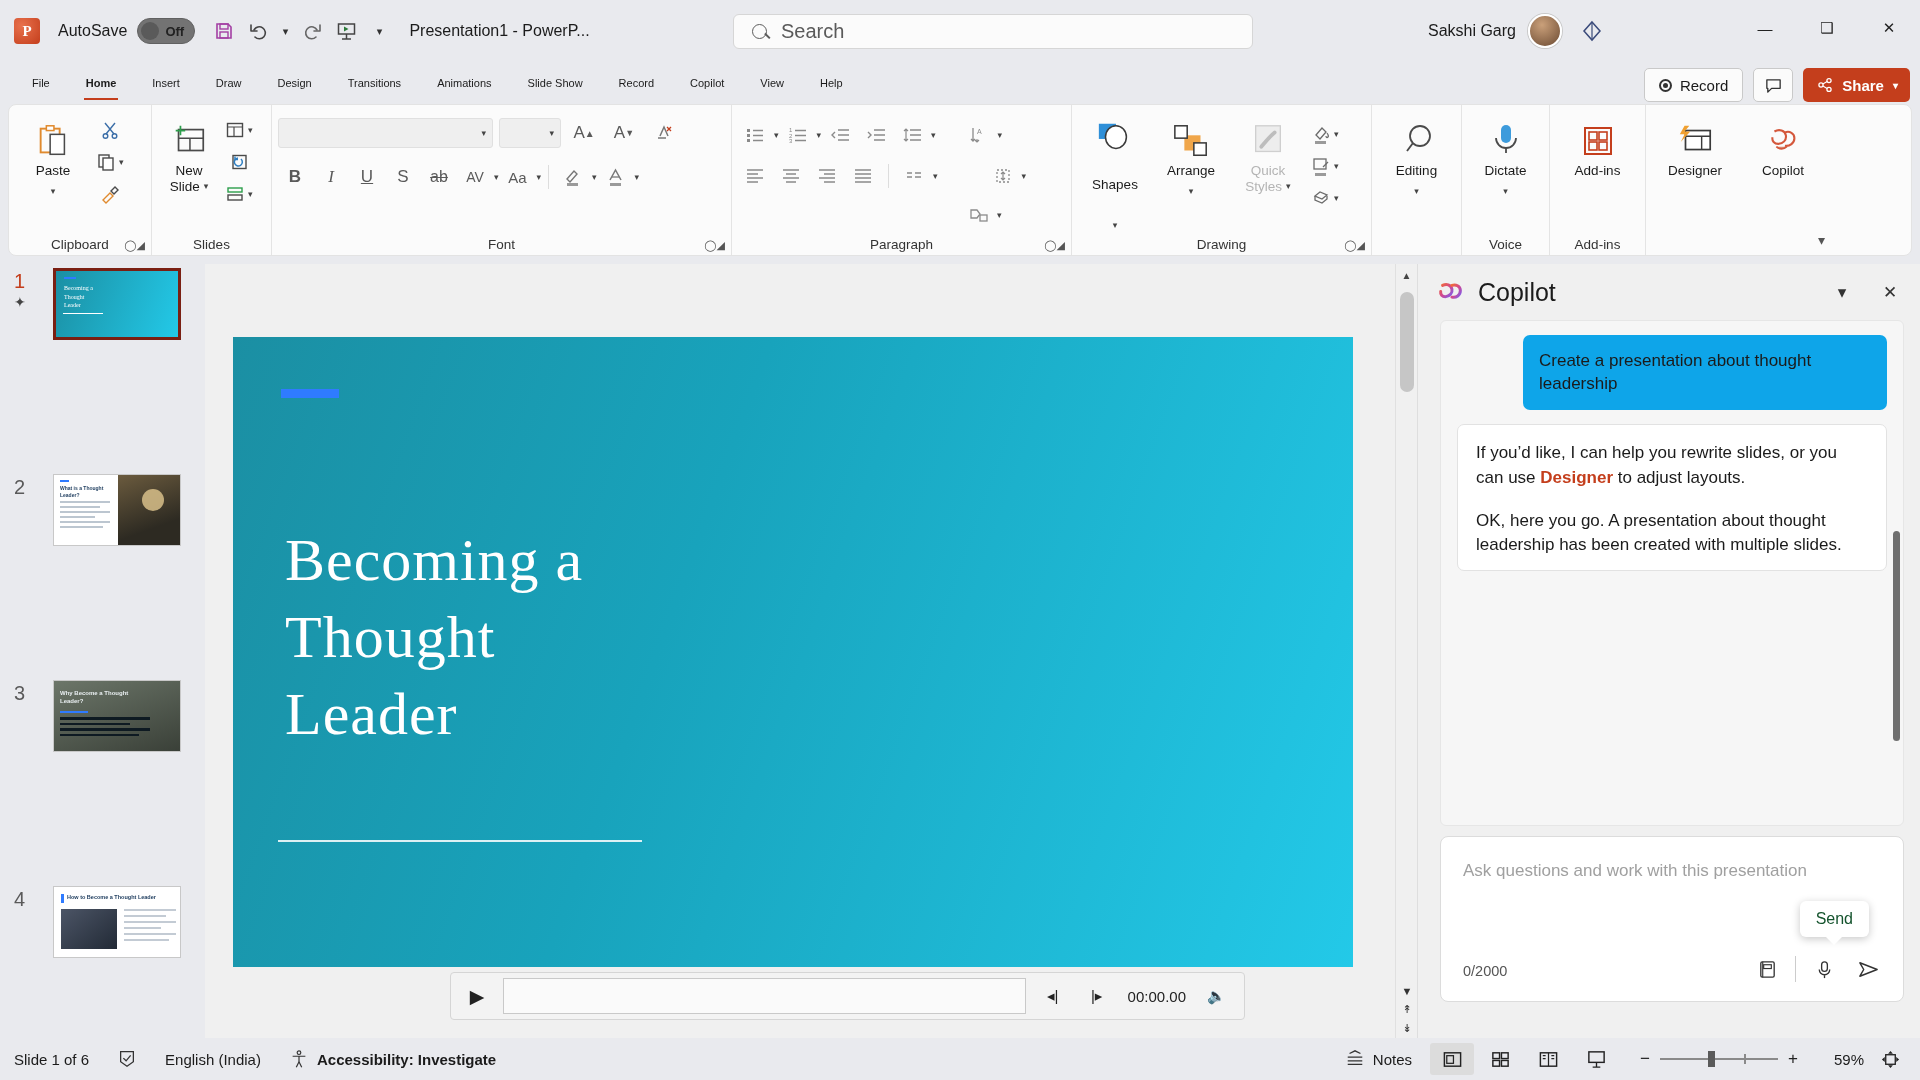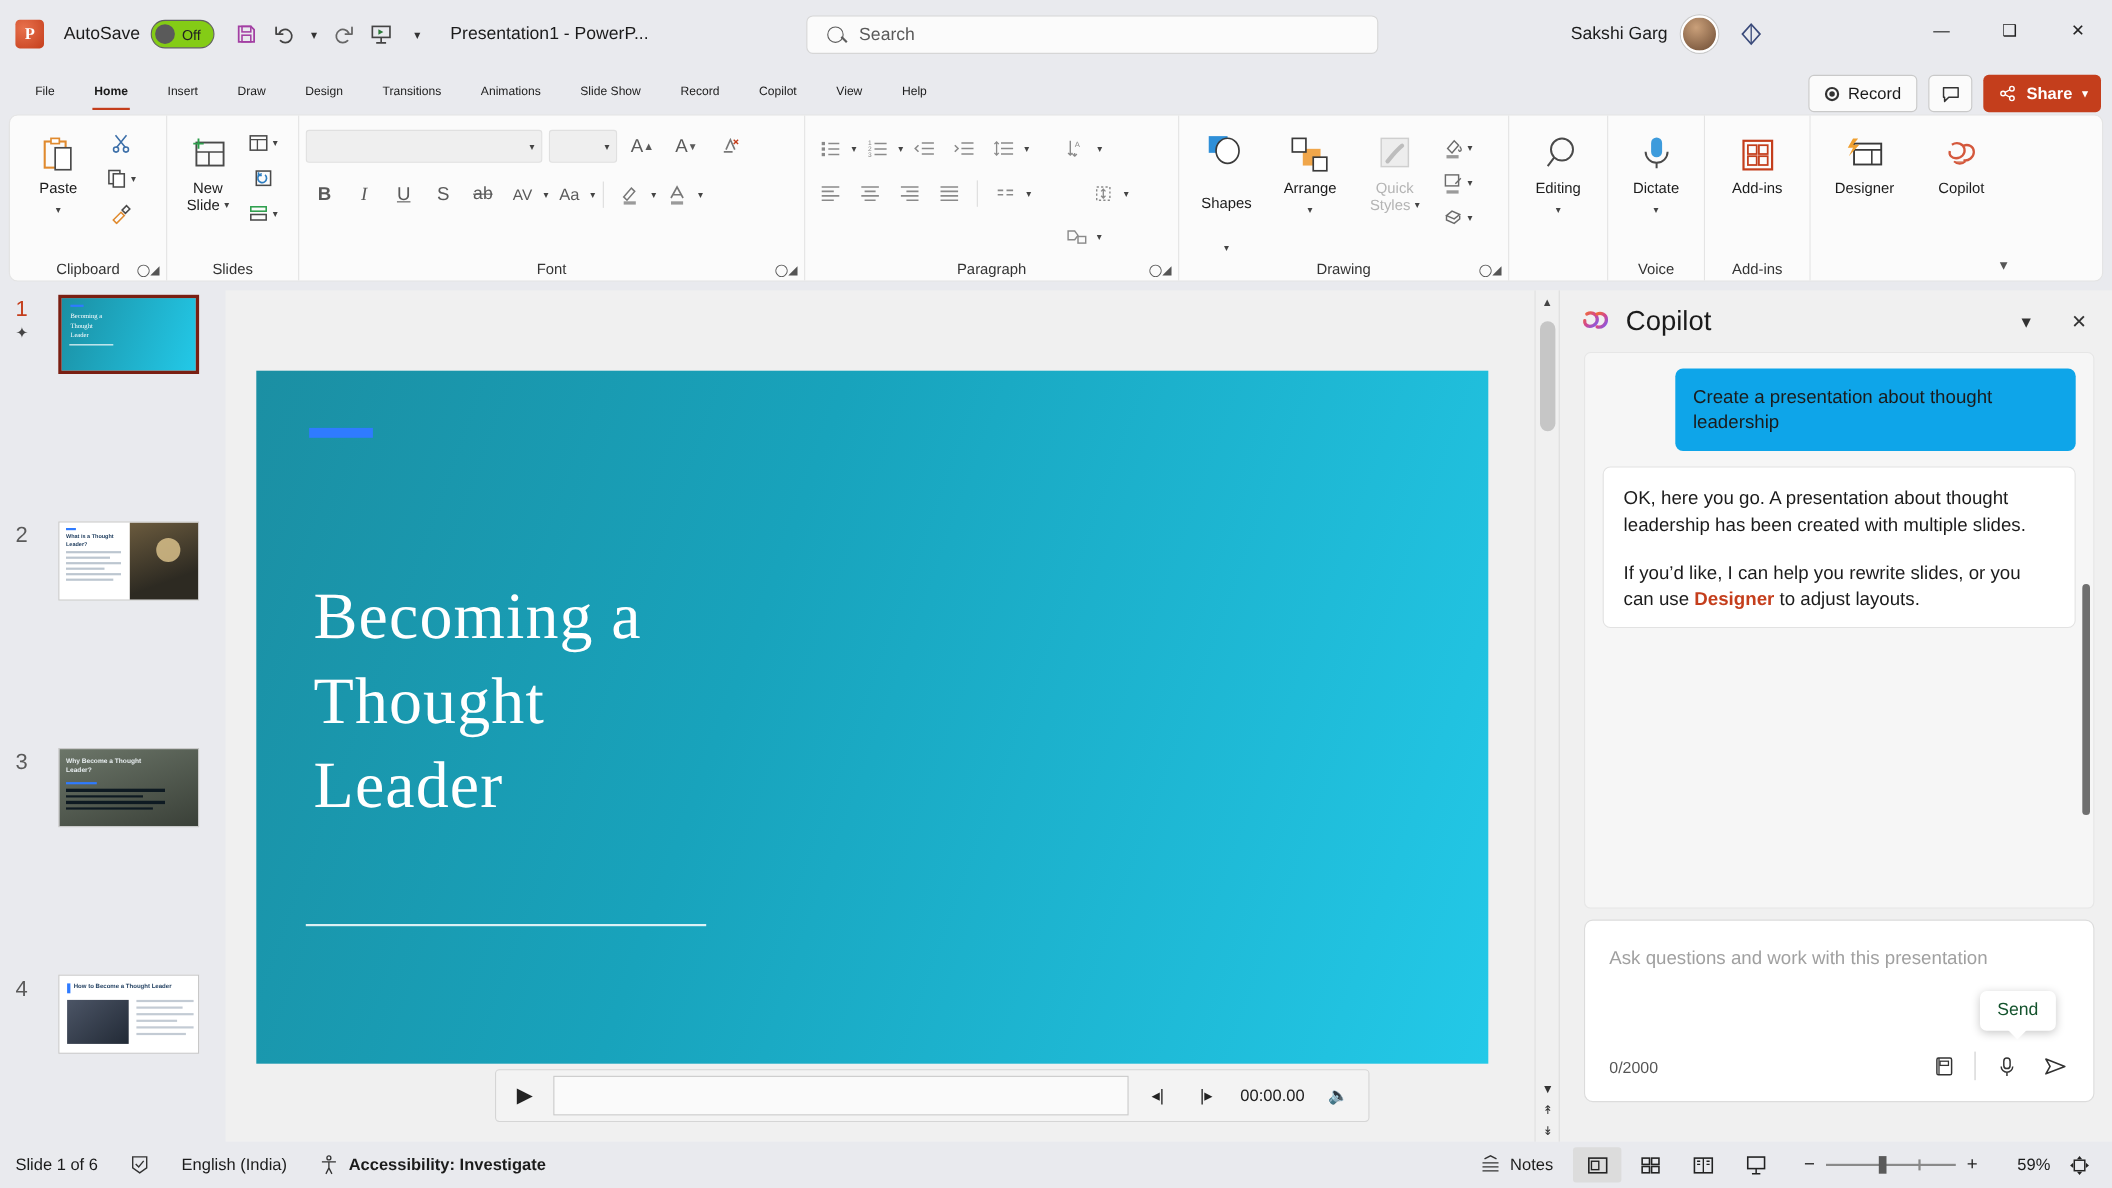--- a/index.html
+++ b/index.html
@@ -19,42 +19,43 @@
   }
   .ppt-logo {
     width:26px; height:26px; margin-left:14px; border-radius:4px;
     background: radial-gradient(circle at 30% 30%, #e8714c, #c43e1c);
     color:#fff; font-size:15px; font-weight:bold; line-height:26px; text-align:center;
     font-family:"Liberation Serif", serif;
   }
   .autosave-label { margin-left:18px; font-size:16px; color:#1b1b1b; }
   .toggle {
     margin-left:10px; width:58px; height:26px; border-radius:13px;
-    border:1.5px solid #616161; background:#84cc16; display:flex; align-items:center;
+    border:1.5px solid #616161; background:#737373; display:flex; align-items:center;
     position:relative;
+    font-weight:bold;
   }
   .toggle .knob { width:18px;height:18px;border-radius:50%;background:#5a5a5a;margin-left:3px; }
   .toggle .tlabel { font-size:13px; color:#222; margin-left:6px; }
 
   .tb-icon {
     width:34px;height:34px;display:flex;align-items:center;justify-content:center;
     color:#444; font-size:19px; cursor:default;
   }
   .tb-icon.save { color:#a33fa3; }
   .tb-icon.chev { font-size:11px; width:20px; color:#333;}
   .doc-title { margin-left:20px; font-size:16px; color:#1b1b1b; white-space:nowrap; }
 
   .searchbox {
     position:absolute; left:733px; top:14px; width:520px; height:35px;
     background:#fbfbfb; border:1px solid #d6d6d6; border-radius:6px;
     display:flex; align-items:center; padding-left:18px; gap:14px;
   }
   .searchbox .mag { width:15px;height:15px;border:1.6px solid #5c5c5c;border-radius:50%;position:relative;flex:none;}
   .searchbox .mag:after{content:"";position:absolute;width:7px;height:1.6px;background:#5c5c5c;transform:rotate(45deg);right:-5px;bottom:1px;}
-  .searchbox .ph { font-size:16px; color:#5a5a5a; }
+  .searchbox .ph { font-size:20px; color:#5a5a5a; }
 
   .user-area { position:absolute; right:310px; top:0; height:62px; display:flex; align-items:center; gap:12px;}
   .user-name { font-size:16px; color:#1b1b1b; }
   .avatar { width:34px;height:34px;border-radius:50%;
     background:radial-gradient(circle at 40% 30%, #caa07a, #6b4a32);
     border:2px solid #fff; box-shadow:0 0 0 1px #c9c9c9; }
   .diamond-ico { width:36px;height:36px;display:flex;align-items:center;justify-content:center;color:#3a4a7a;}
   .wincontrols { position:absolute; right:0; top:0; height:56px; display:flex; }
   .wc { width:62px; height:56px; display:flex;align-items:center;justify-content:center;
         font-size:15px; color:#222; }
@@ -804,22 +805,22 @@
       <div class="cp-title">Copilot</div>
       <div class="cp-hbtn">▾</div>
       <div class="cp-hbtn">✕</div>
     </div>
 
     <div class="cp-body">
       <div class="cp-thread">
         <div class="bubble-user">Create a presentation about thought leadership</div>
 
         <div class="bubble-bot">
+          <p><span>If you’d like, I can help you rewrite slides, or you can use </span><span class="designer-kw">Designer</span><span> to adjust layouts.</span></p>
           <p>OK, here you go. A presentation about thought leadership has been created with multiple slides.</p>
-          <p><span>If you’d like, I can help you rewrite slides, or you can use </span><span class="designer-kw">Designer</span><span> to adjust layouts.</span></p>
         </div>
 
         <div class="cp-scroll"></div>
       </div>
 
       <div class="cp-compose">
         <div class="cp-ph">Ask questions and work with this presentation</div>
         <div class="cp-count">0/2000</div>
         <div class="cp-actions">
           <div class="cp-act">

